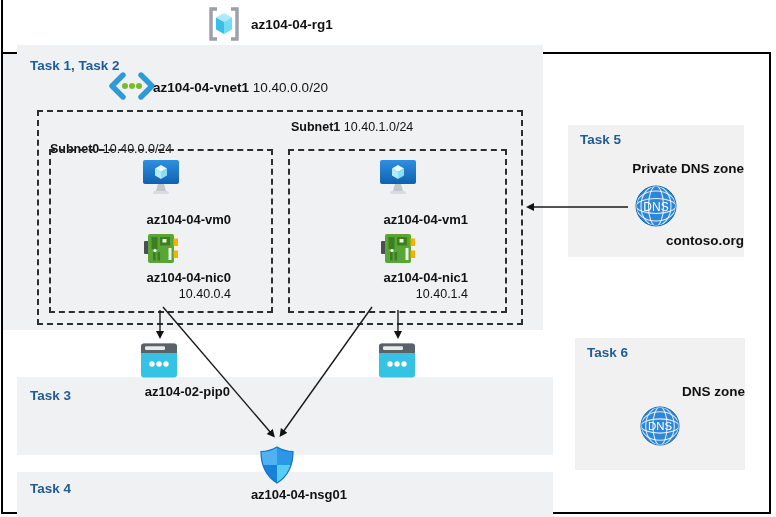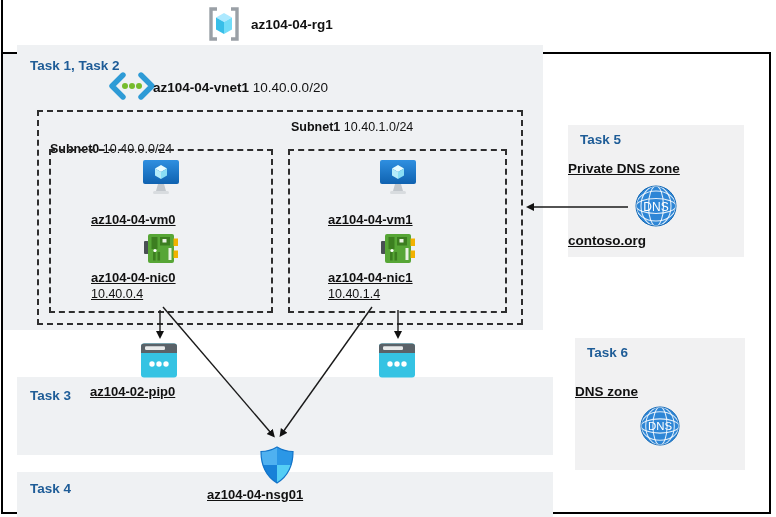--- a/index.html
+++ b/index.html
@@ -24,21 +24,21 @@
   .dashed{border:2px dashed #2e2e2e;box-sizing:border-box;}
   #subnets-outer{left:37px;top:110px;width:486px;height:215px;}
   #subnet0-inner{left:49px;top:149px;width:224px;height:164px;}
   #subnet1-inner{left:288px;top:149px;width:219px;height:164px;}
   
   .tasklbl{font-weight:bold;font-size:13.5px;color:var(--task-label-color);white-space:nowrap;}
   .b{font-weight:bold;}
   .lbl13{font-size:13px;font-weight:bold;white-space:nowrap;}
   .lbl135{font-size:13.5px;font-weight:bold;white-space:nowrap;}
   .reg{font-weight:normal;}
-  .ctr{text-align:left;text-decoration:underline;}
+  .ctr{text-align:right;}
   .subnet-lbl{font-size:12.5px;white-space:nowrap;}
   .ip{font-size:12.5px;font-weight:normal;}
   svg{display:block;}
   #arrows{left:0;top:0;pointer-events:none;}
 </style>
 </head>
 <body>
 
 <div id="canvas">
 

